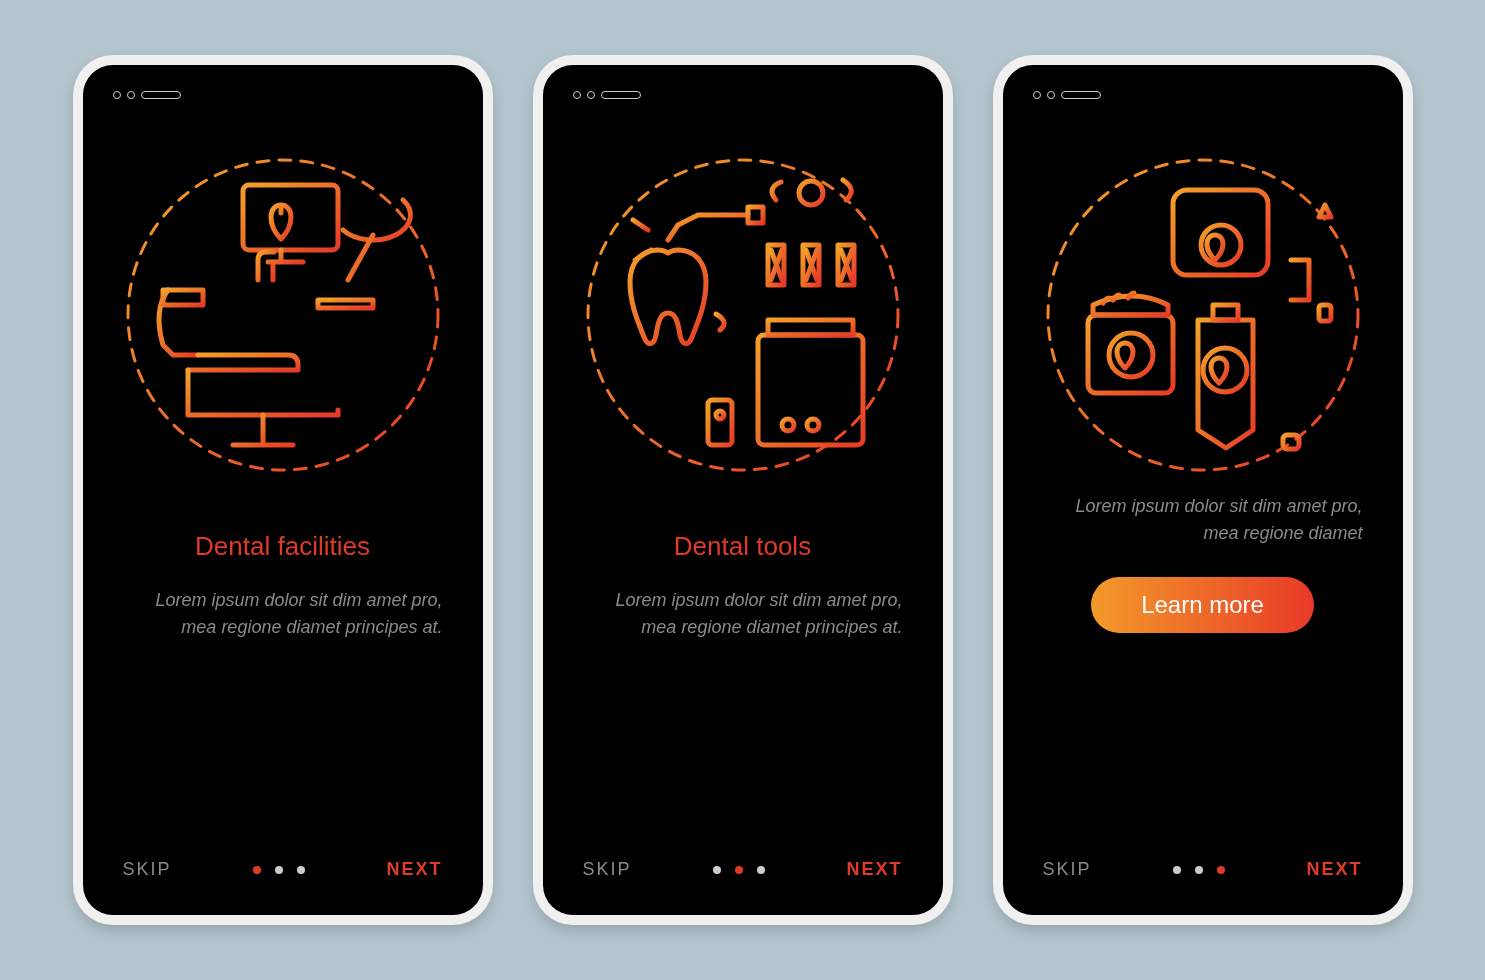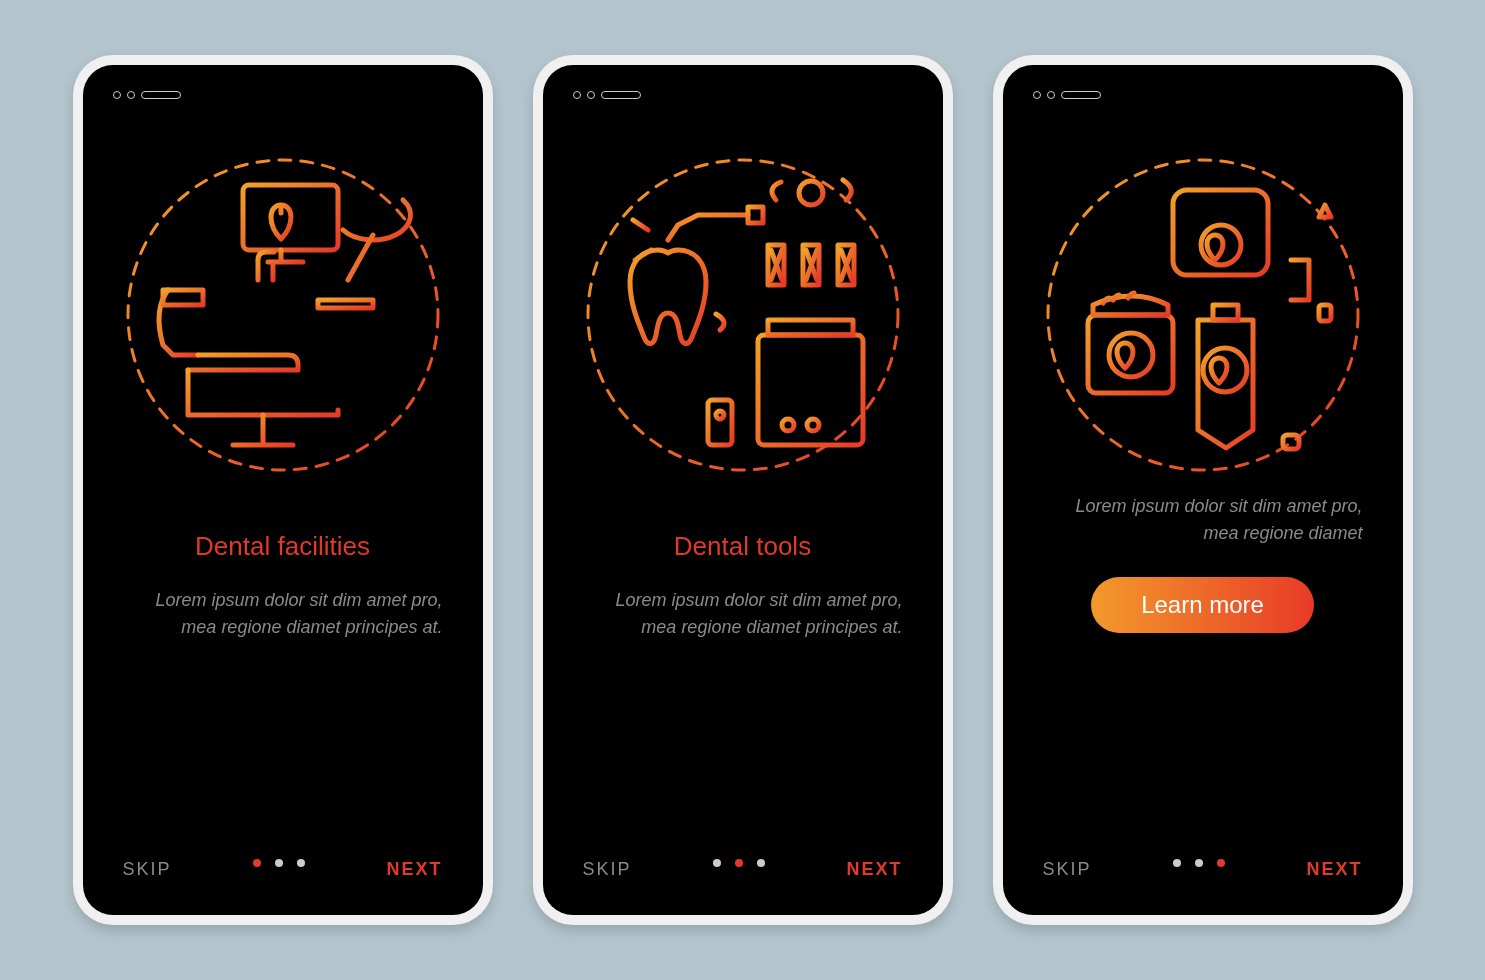--- a/index.html
+++ b/index.html
@@ -89,21 +89,21 @@
     padding: 14px 50px;
     font-size: 24px;
     cursor: pointer;
   }
   .footer {
     position: absolute;
     bottom: 35px;
     left: 0; right: 0;
     padding: 0 40px;
     display: flex;
-    align-items: flex-start;
+    align-items: center;
     justify-content: space-between;
   }
   .skip {
     color: #8a8a8a;
     font-size: 18px;
     letter-spacing: 2px;
     cursor: pointer;
   }
   .next {
     color: #e03a2a;

